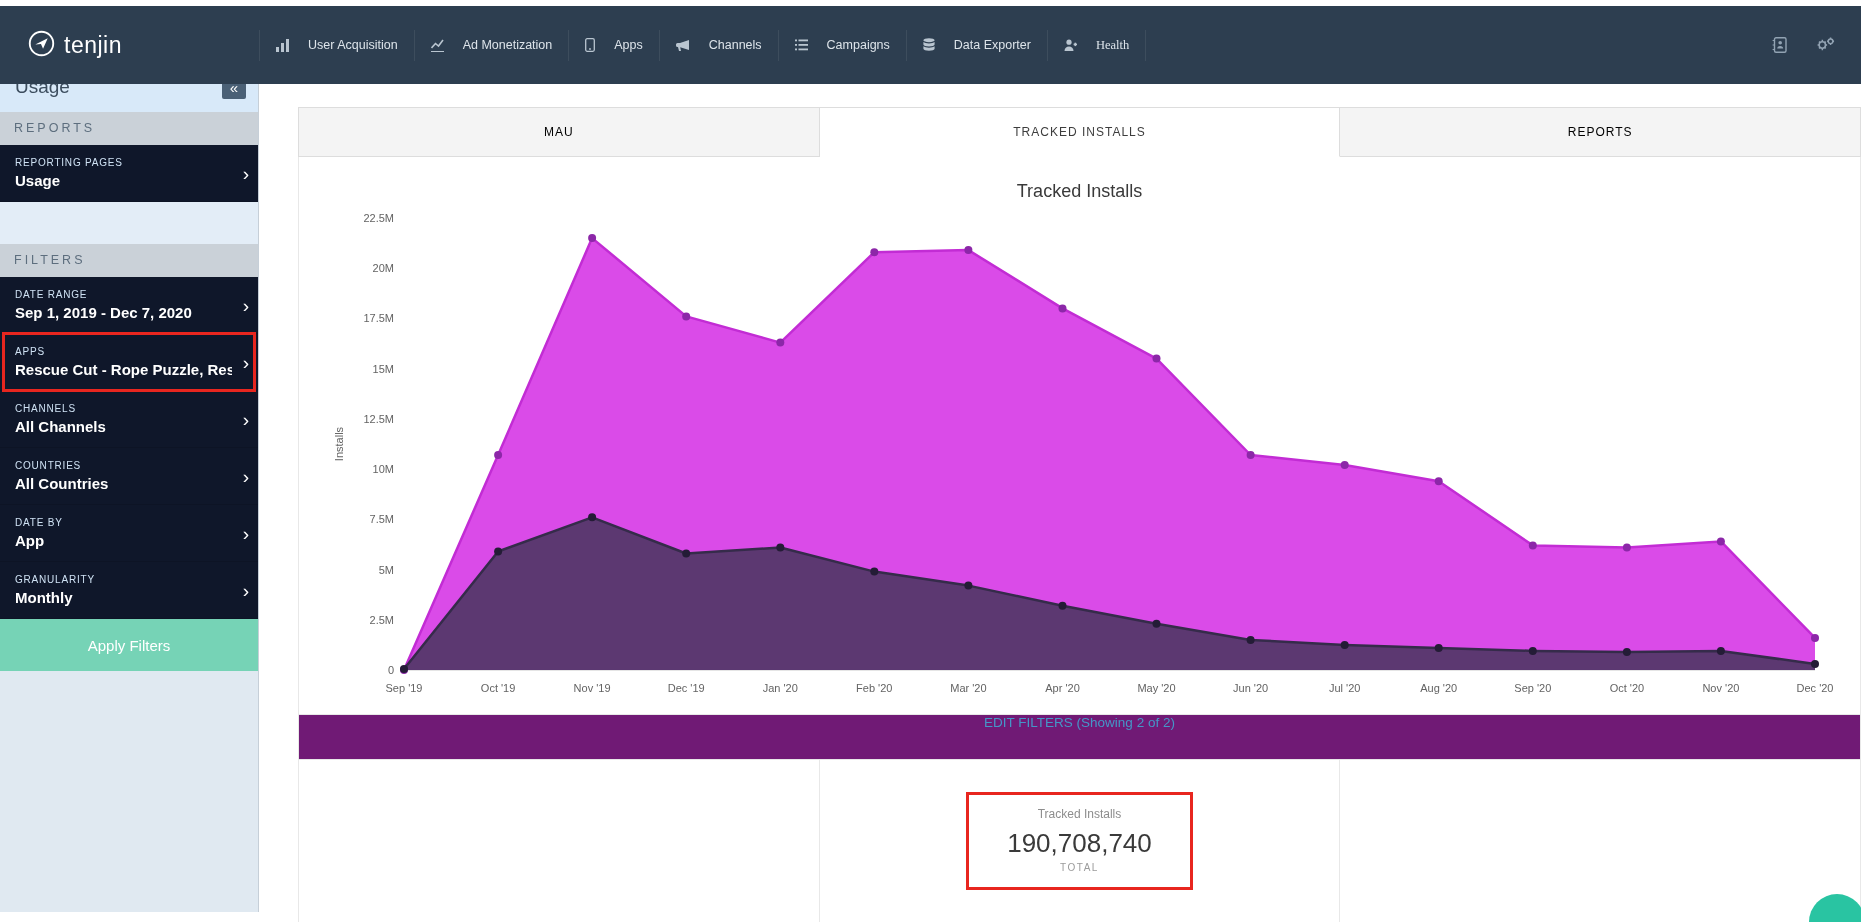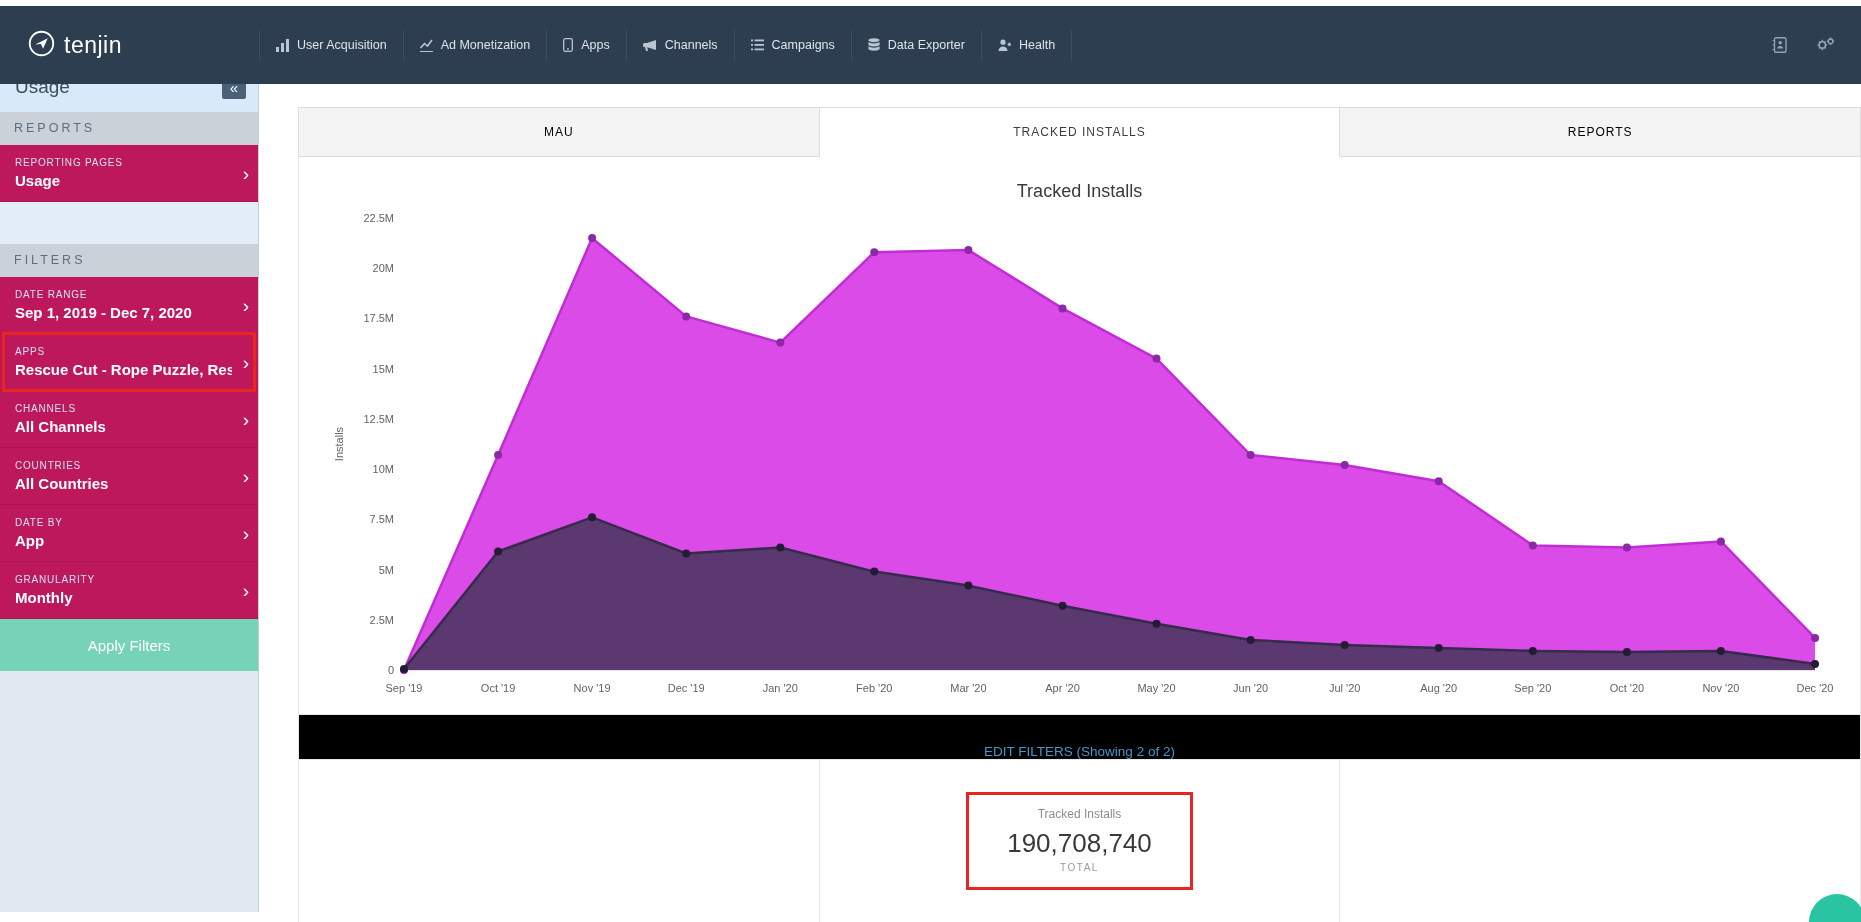--- a/index.html
+++ b/index.html
@@ -5,39 +5,39 @@
   * { box-sizing: border-box; margin: 0; padding: 0; }
   html, body { width: 1861px; height: 922px; overflow: hidden; }
   body { font-family: "Liberation Sans", sans-serif; background: #fff; position: relative; }
 
   
   .topnav { position: absolute; top: 0; left: 0; right: 0; height: 78px;
             background: #2d3e50; color: #e7ecf1; display: flex; align-items: center; z-index: 20; margin-top: 6px; }
   .brand { display: flex; align-items: center; gap: 9px; padding: 0 28px; width: 259px; cursor: pointer; }
   .brand-name { font-size: 23px; color: #fff; letter-spacing: .5px; }
   .nav-items { display: flex; align-items: stretch; }
-  .nav-item { display: flex; align-items: center; gap: 8px; padding: 8px 16px; font-size: 12.5px;
+  .nav-item { display: flex; align-items: center; gap: 19px; padding: 8px 16px; font-size: 12.5px;
               color: #dde4ea; border-left: 1px solid rgba(255,255,255,.08); cursor: pointer; }
-  .nav-item:last-child { border-right: 1px solid rgba(255,255,255,.08); }
+  .nav-item:last-child { border-right: 1px solid rgba(255,255,255,.08); font-family: Liberation Serif, serif; }
   .nav-item .ni { color: #b9c5d0; display: flex; }
   .nav-right { margin-left: auto; display: flex; align-items: center; gap: 28px; padding-right: 26px; color: #92a3b3; }
   .nav-right a { color: #92a3b3; display: flex; cursor: pointer; }
 
   
   .sidebar { position: absolute; top: 62px; left: 0; width: 259px; bottom: 10px;
              background: #e0e9f1; border-right: 1px solid #c6cfd8; }
   .sidebar-title-row { height: 50px; background: #d8e9f9; display: flex; align-items: center;
                        justify-content: space-between; padding: 0 12px 0 15px; }
   .sidebar-title { font-size: 19px; color: #3c4d5e; }
   .collapse-btn { width: 24px; height: 24px; background: #4a6076; color: #fff; border: none;
                   display: flex; align-items: center; justify-content: center; font-size: 15px;
                   border-radius: 2px; cursor: pointer; }
   .section-header { height: 33px; line-height: 33px; padding-left: 14px; background: #cad1d8;
                     color: #5d6e7e; font-size: 12.5px; letter-spacing: 3px; }
-  .side-item { background: #be185d; padding: 12px 26px 12px 15px; position: relative;
+  .side-item { background: #0f172a; padding: 12px 26px 12px 15px; position: relative;
                border-bottom: 1px solid rgba(0,0,0,.1); cursor: pointer; }
   .side-item .lbl { font-size: 10px; letter-spacing: .8px; color: #cfe2f4; }
   .side-item .val { font-size: 15px; color: #fff; margin-top: 4px; font-weight: 700;
                     white-space: nowrap; overflow: hidden; }
   .side-item .chev { position: absolute; right: 9px; top: 50%; transform: translateY(-50%);
                      color: #fff; font-size: 19px; line-height: 1; }
   .side-gap { height: 42px; background: #e3edf7; }
   .apply-btn { display: block; width: 100%; height: 52px; background: #76d3b6; color: #fff;
                font-size: 15px; border: none; cursor: pointer; font-family: "Liberation Sans", sans-serif; }
   .red-box { position: absolute; left: 2px; right: 2px; top: -2px; bottom: -2px;
@@ -53,22 +53,22 @@
          border-left: none; cursor: pointer; }
   .tab:first-child { border-left: 1px solid #ddd; }
   .tab.active { background: #fff; border-bottom-color: #fff; color: #3d3d3d; }
 
   .chart-section { flex: none; border-left: 1px solid #e8e8e8; border-right: 1px solid #e8e8e8;
                    background: #fff; padding-top: 10px; }
   .chart-title { text-align: center; font-size: 18px; color: #3a3a3a; margin: 14px 0 0; font-weight: 400; }
   #chart-svg { display: block; width: 100%; height: 512px; }
   #chart-svg text.tick { font: 11px "Liberation Sans", sans-serif; fill: #636363; }
 
-  .edit-row { height: 46px; flex: none; display: flex; align-items: flex-end; justify-content: center;
-              border: 1px solid #e8e8e8; border-bottom: 1px solid #e8e8e8; background: #000000; }
+  .edit-row { height: 46px; flex: none; display: flex; align-items: flex-start; justify-content: center;
+              border: 1px solid #e8e8e8; border-bottom: 1px solid #e8e8e8; background: #701a75; }
   .edit-link { color: #4596c8; font-size: 13.5px; text-decoration: none; cursor: pointer; }
 
   .stats-row { flex: 1; display: flex; border-left: 1px solid #e8e8e8; border-right: 1px solid #e8e8e8; }
   .stat-cell { flex: 1; display: flex; align-items: center; justify-content: center; }
   .stat-cell + .stat-cell { border-left: 1px solid #e8e8e8; }
   .summary-box { border: 3px solid #e8261f; padding: 12px 38px 14px; text-align: center; }
   .summary-label { font-size: 12px; color: #8d8d8d; }
   .summary-value { font-size: 26px; color: #3a3a3a; margin: 7px 0 3px; }
   .summary-sublabel { font-size: 10px; color: #9b9b9b; letter-spacing: 1.5px; }
 

